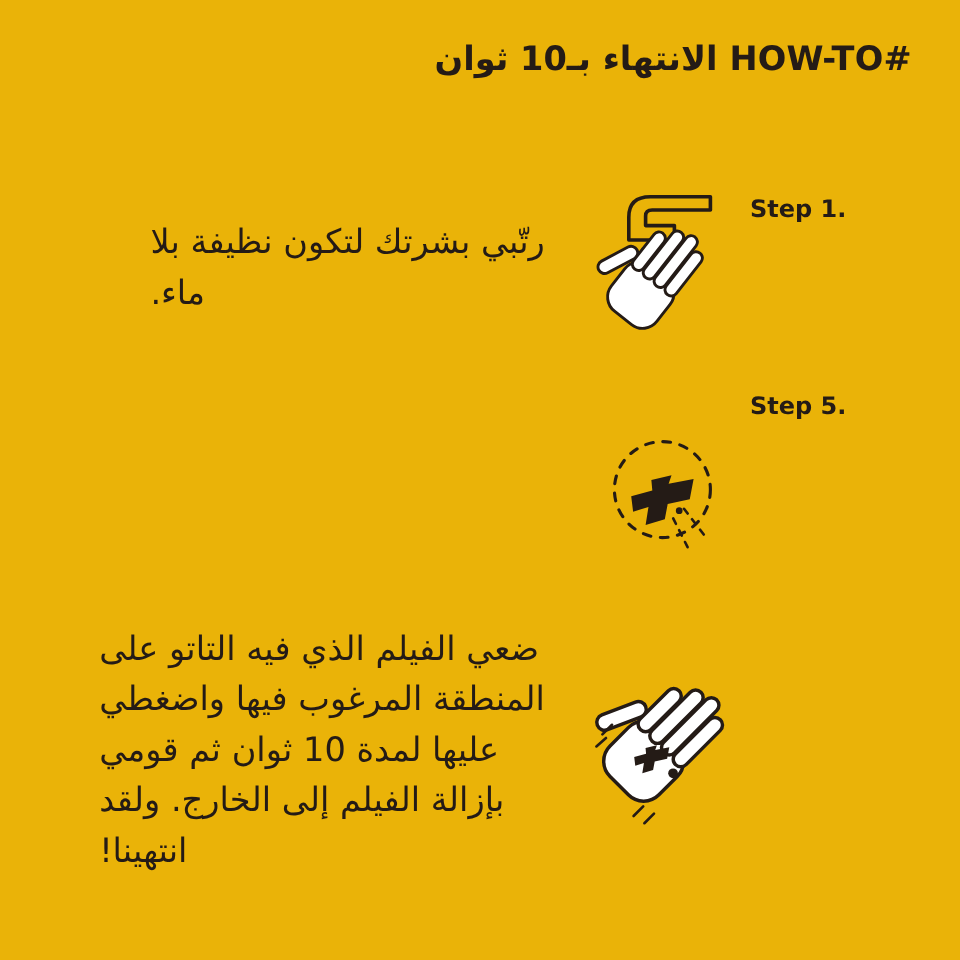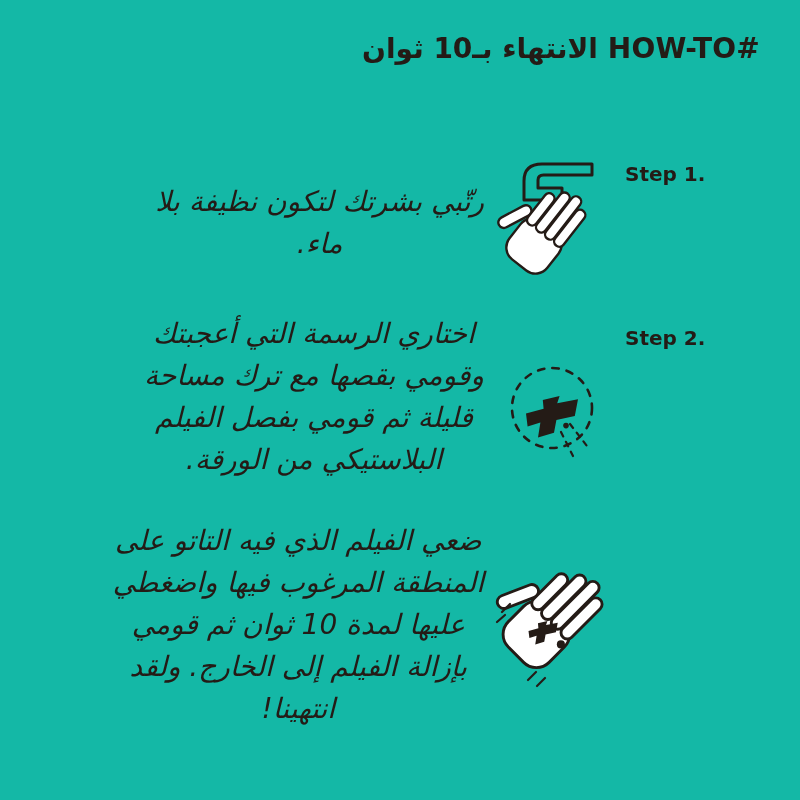--- a/index.html
+++ b/index.html
@@ -1,20 +1,20 @@
 <!DOCTYPE html>
 <html><head>
 <meta charset="utf-8">
 <style>
   html,body { margin:0; padding:0; }
   .page {
     position: relative;
     width: 800px;
     height: 800px;
-    background: #14b8a6;
+    background: #eab308;
     overflow: hidden;
     font-family: "DejaVu Sans", sans-serif;
     color: #241b16;
   }
   .title {
     position: absolute;
     top: 30px;
     right: 40px;
     margin: 0;
     font-size: 28px;
@@ -29,26 +29,25 @@
     font-size: 20px;
     font-weight: 700;
     line-height: 1.1;
     white-space: nowrap;
   }
   .label-1 { top: 163px; }
   .label-2 { top: 327px; }
   .label-3 { top: 535px; }
   .step-text {
     position: absolute;
-    right: 316px;
+    right: 346px;
     font-size: 28px;
     line-height: 42px;
-    text-align: center;
+    text-align: left;
     white-space: pre;
-    font-style: italic;
   }
   .text-1 { top: 181px; }
   .text-2 { top: 313px; }
   .text-3 { top: 520px; margin-left: 24px; }
   .icon { position: absolute; overflow: visible; }
   .icon-1 { left: 502px; top: 160px; }
   .icon-2 { left: 506px; top: 366px; }
   .icon-3 { left: 494px; top: 576px; }
   .ln { fill: none; stroke: #241b16; stroke-linecap: round; stroke-linejoin: round; }
   .wh { fill: #ffffff; stroke: #241b16; stroke-width: 2.4; stroke-linejoin: round; }
@@ -77,39 +76,35 @@
       <rect class="wh" x="1.5" y="14" width="10.5" height="38" rx="5.2"></rect>
       <rect class="wh" x="13" y="4" width="10.5" height="48" rx="5.2"></rect>
       <rect class="wh" x="24.5" y="0" width="10.5" height="52" rx="5.2"></rect>
       <rect class="wh" x="36" y="8" width="10.5" height="44" rx="5.2"></rect>
     </g>
   </svg>
 
   <div class="step-text text-1" dir="rtl">رتّبي بشرتك لتكون نظيفة بلا
 ماء.</div>
 
-  <div class="step-label label-2">Step 2.</div>
+  <div class="step-label label-2">Step 5.</div>
 
   <svg class="icon icon-2" width="96" height="96" viewBox="0 0 96 96" aria-hidden="true">
 
     <circle class="ln" stroke-width="2.6" stroke-dasharray="6.5 8" cx="46" cy="42" r="40"></circle>
 
     <g transform="translate(12,14) scale(0.8)">
       <polygon class="ink" points="10,42 32,36 31,25 52,20 49,29 75,24 71,45 48,50 45,66 25,72 28,53 12,58"></polygon>
       <circle class="ink" cx="60" cy="57" r="3.5"></circle>
     </g>
 
     <path class="ln" stroke-width="2.2" stroke-dasharray="5 6" d="M64,58 L84,84"></path>
     <path class="ln" stroke-width="2.2" stroke-dasharray="5 6" d="M55,66 L67,90"></path>
   </svg>
 
-  <div class="step-text text-2" dir="rtl">اختاري الرسمة التي أعجبتك
-وقومي بقصها مع ترك مساحة
-قليلة ثم قومي بفصل الفيلم
-البلاستيكي من الورقة.</div>
 
 
   <svg class="icon icon-3" width="114" height="114" viewBox="0 0 114 114" aria-hidden="true">
 
     <g transform="translate(78,-18) rotate(45) scale(1.2)">
       <rect class="wh" x="0" y="42" width="48" height="48" rx="15"></rect>
       <rect class="wh" x="-9" y="38" width="11" height="36" rx="5.5" transform="rotate(24 -3 42)"></rect>
       <rect class="wh" x="1.5" y="14" width="10.5" height="38" rx="5.2"></rect>
       <rect class="wh" x="13" y="4" width="10.5" height="48" rx="5.2"></rect>
       <rect class="wh" x="24.5" y="0" width="10.5" height="52" rx="5.2"></rect>

